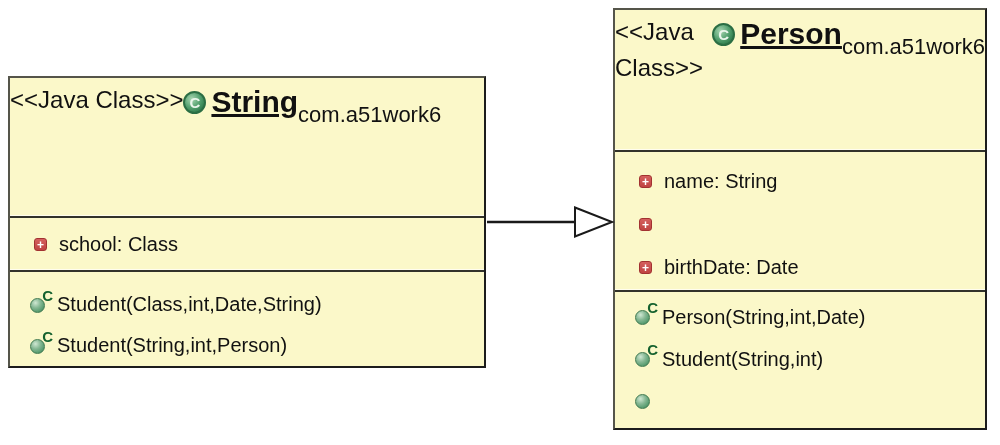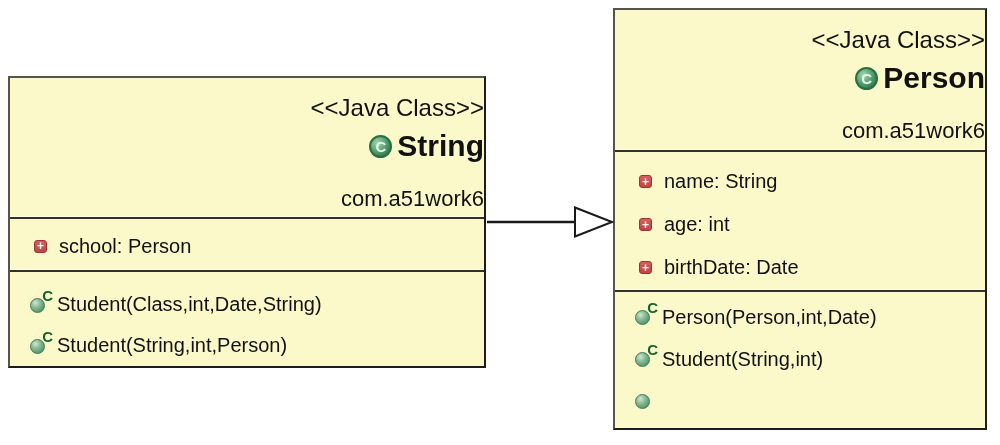--- a/index.html
+++ b/index.html
@@ -26,35 +26,35 @@
 
   .compartment{box-sizing:border-box;}
   .compartment + .compartment{
     border-top:2px solid #32322a;
     box-shadow:inset 0 1px 0 #fffef0, 0 -3px 0 #fffce8 inset;
   }
   .compartment + .compartment{box-shadow:none;}
   .compartment:not(:last-child){border-bottom:1px solid #fffdee;}
 
   .header{
-    display:flex;flex-direction:column;align-items:flex-end;
-    padding-top:12px;
+    display:flex;flex-direction:row;align-items:flex-start;
+    padding-top:4px;
   }
   #student-box .header{height:140px;}
   #person-box .header{height:140px;}
   .stereotype{
     font-size:24px;line-height:36px;height:36px;
     letter-spacing:0px;
   }
   .class-name-row{
     display:flex;align-items:center;gap:5px;
     height:40px;
   }
   .class-name{
-    font-size:30px;font-weight:bold;line-height:40px;
+    font-size:30px;font-weight:bold;line-height:40px;text-decoration:underline;
   }
   .package-name{
     margin-top:16px;
     font-size:22px;line-height:34px;height:34px;
   }
 
   .members{display:flex;flex-direction:column;}
   #student-box .fields{height:55px;padding-top:6px;}
   #student-box .methods{flex:1;padding-top:12px;}
   #person-box .fields{height:140px;padding-top:8px;}
@@ -122,21 +122,21 @@
     <div class="stereotype">&lt;&lt;Java Class&gt;&gt;</div>
     <div class="class-name-row">
       <span class="class-icon">C</span>
       <span class="class-name">String</span>
     </div>
     <div class="package-name">com.a51work6</div>
   </div>
   <div class="compartment members fields">
     <div class="member-row">
       <span class="field-icon">+</span>
-      <span class="member-text">school: Person</span>
+      <span class="member-text">school: Class</span>
     </div>
   </div>
   <div class="compartment members methods">
     <div class="member-row">
       <span class="method-icon">
           <span class="ball"></span>
           <span class="ctor-mark">C</span>
         </span>
       <span class="member-text">Student(Class,int,Date,String)</span>
     </div>
@@ -159,34 +159,33 @@
     </div>
     <div class="package-name">com.a51work6</div>
   </div>
   <div class="compartment members fields">
     <div class="member-row">
       <span class="field-icon">+</span>
       <span class="member-text">name: String</span>
     </div>
     <div class="member-row">
       <span class="field-icon">+</span>
-      <span class="member-text">age: int</span>
     </div>
     <div class="member-row">
       <span class="field-icon">+</span>
       <span class="member-text">birthDate: Date</span>
     </div>
   </div>
   <div class="compartment members methods">
     <div class="member-row">
       <span class="method-icon">
           <span class="ball"></span>
           <span class="ctor-mark">C</span>
         </span>
-      <span class="member-text">Person(Person,int,Date)</span>
+      <span class="member-text">Person(String,int,Date)</span>
     </div>
     <div class="member-row">
       <span class="method-icon">
           <span class="ball"></span>
           <span class="ctor-mark">C</span>
         </span>
       <span class="member-text">Student(String,int)</span>
     </div>
     <div class="member-row">
       <span class="method-icon plain">

